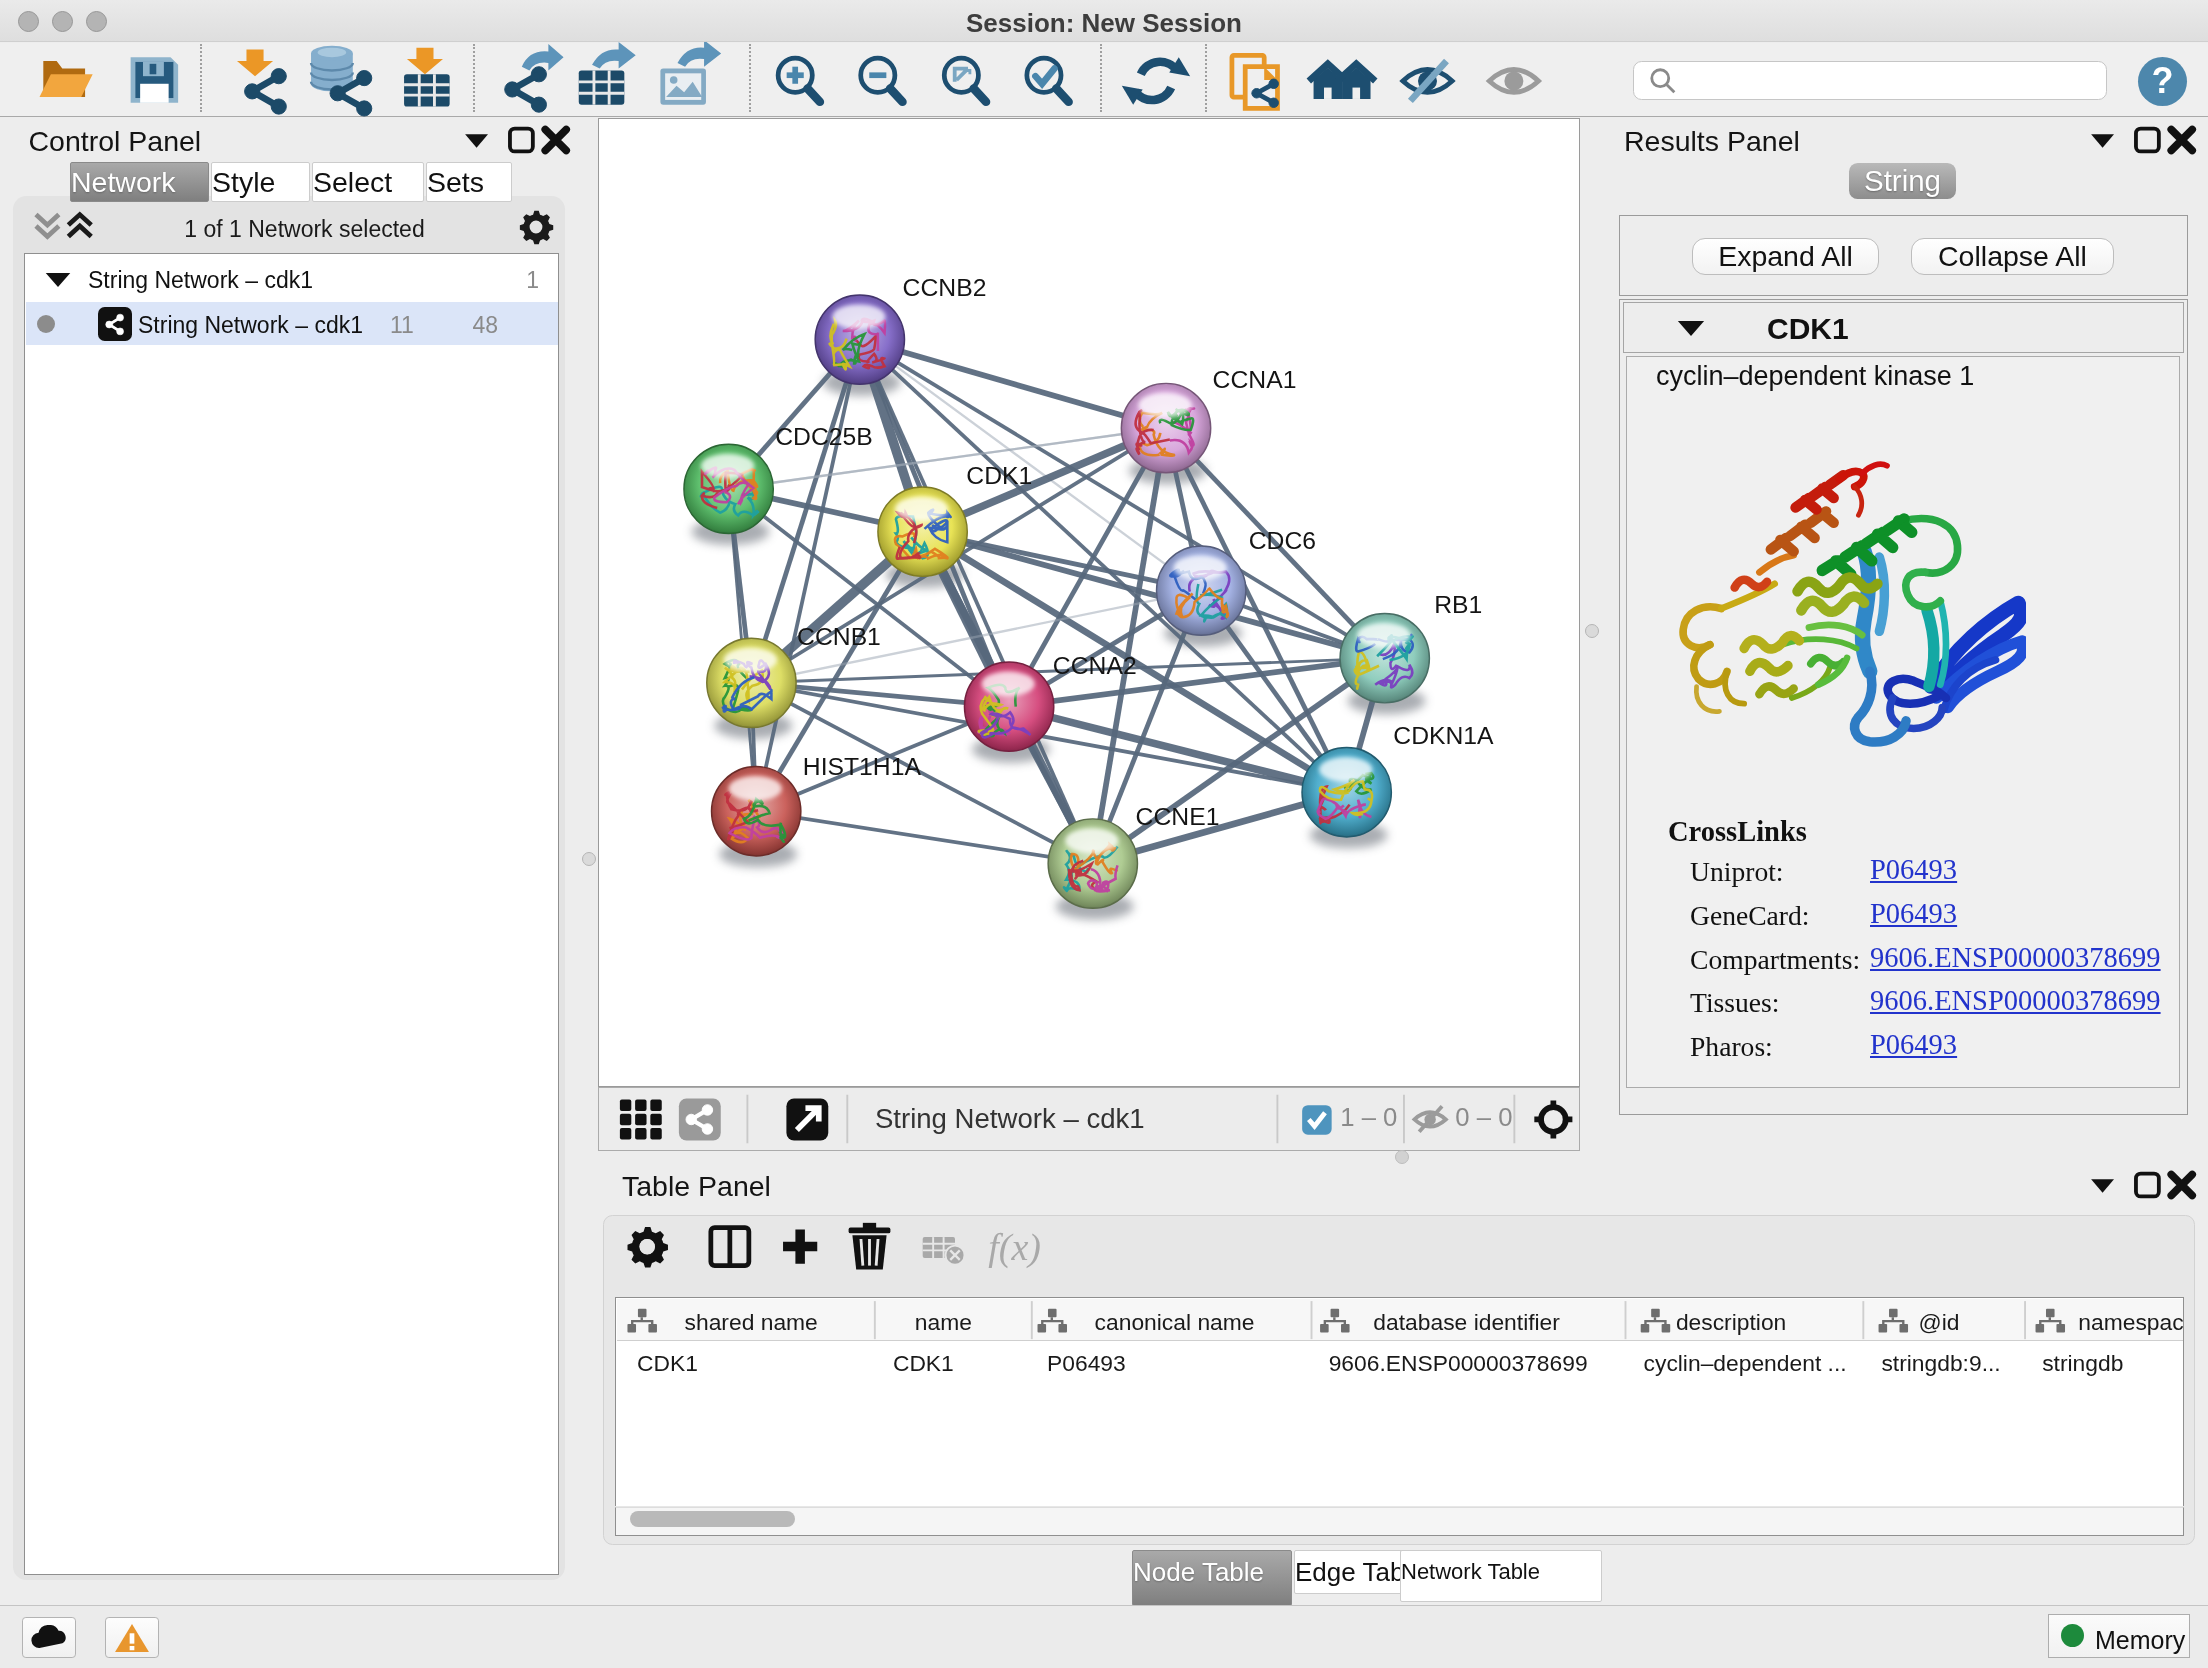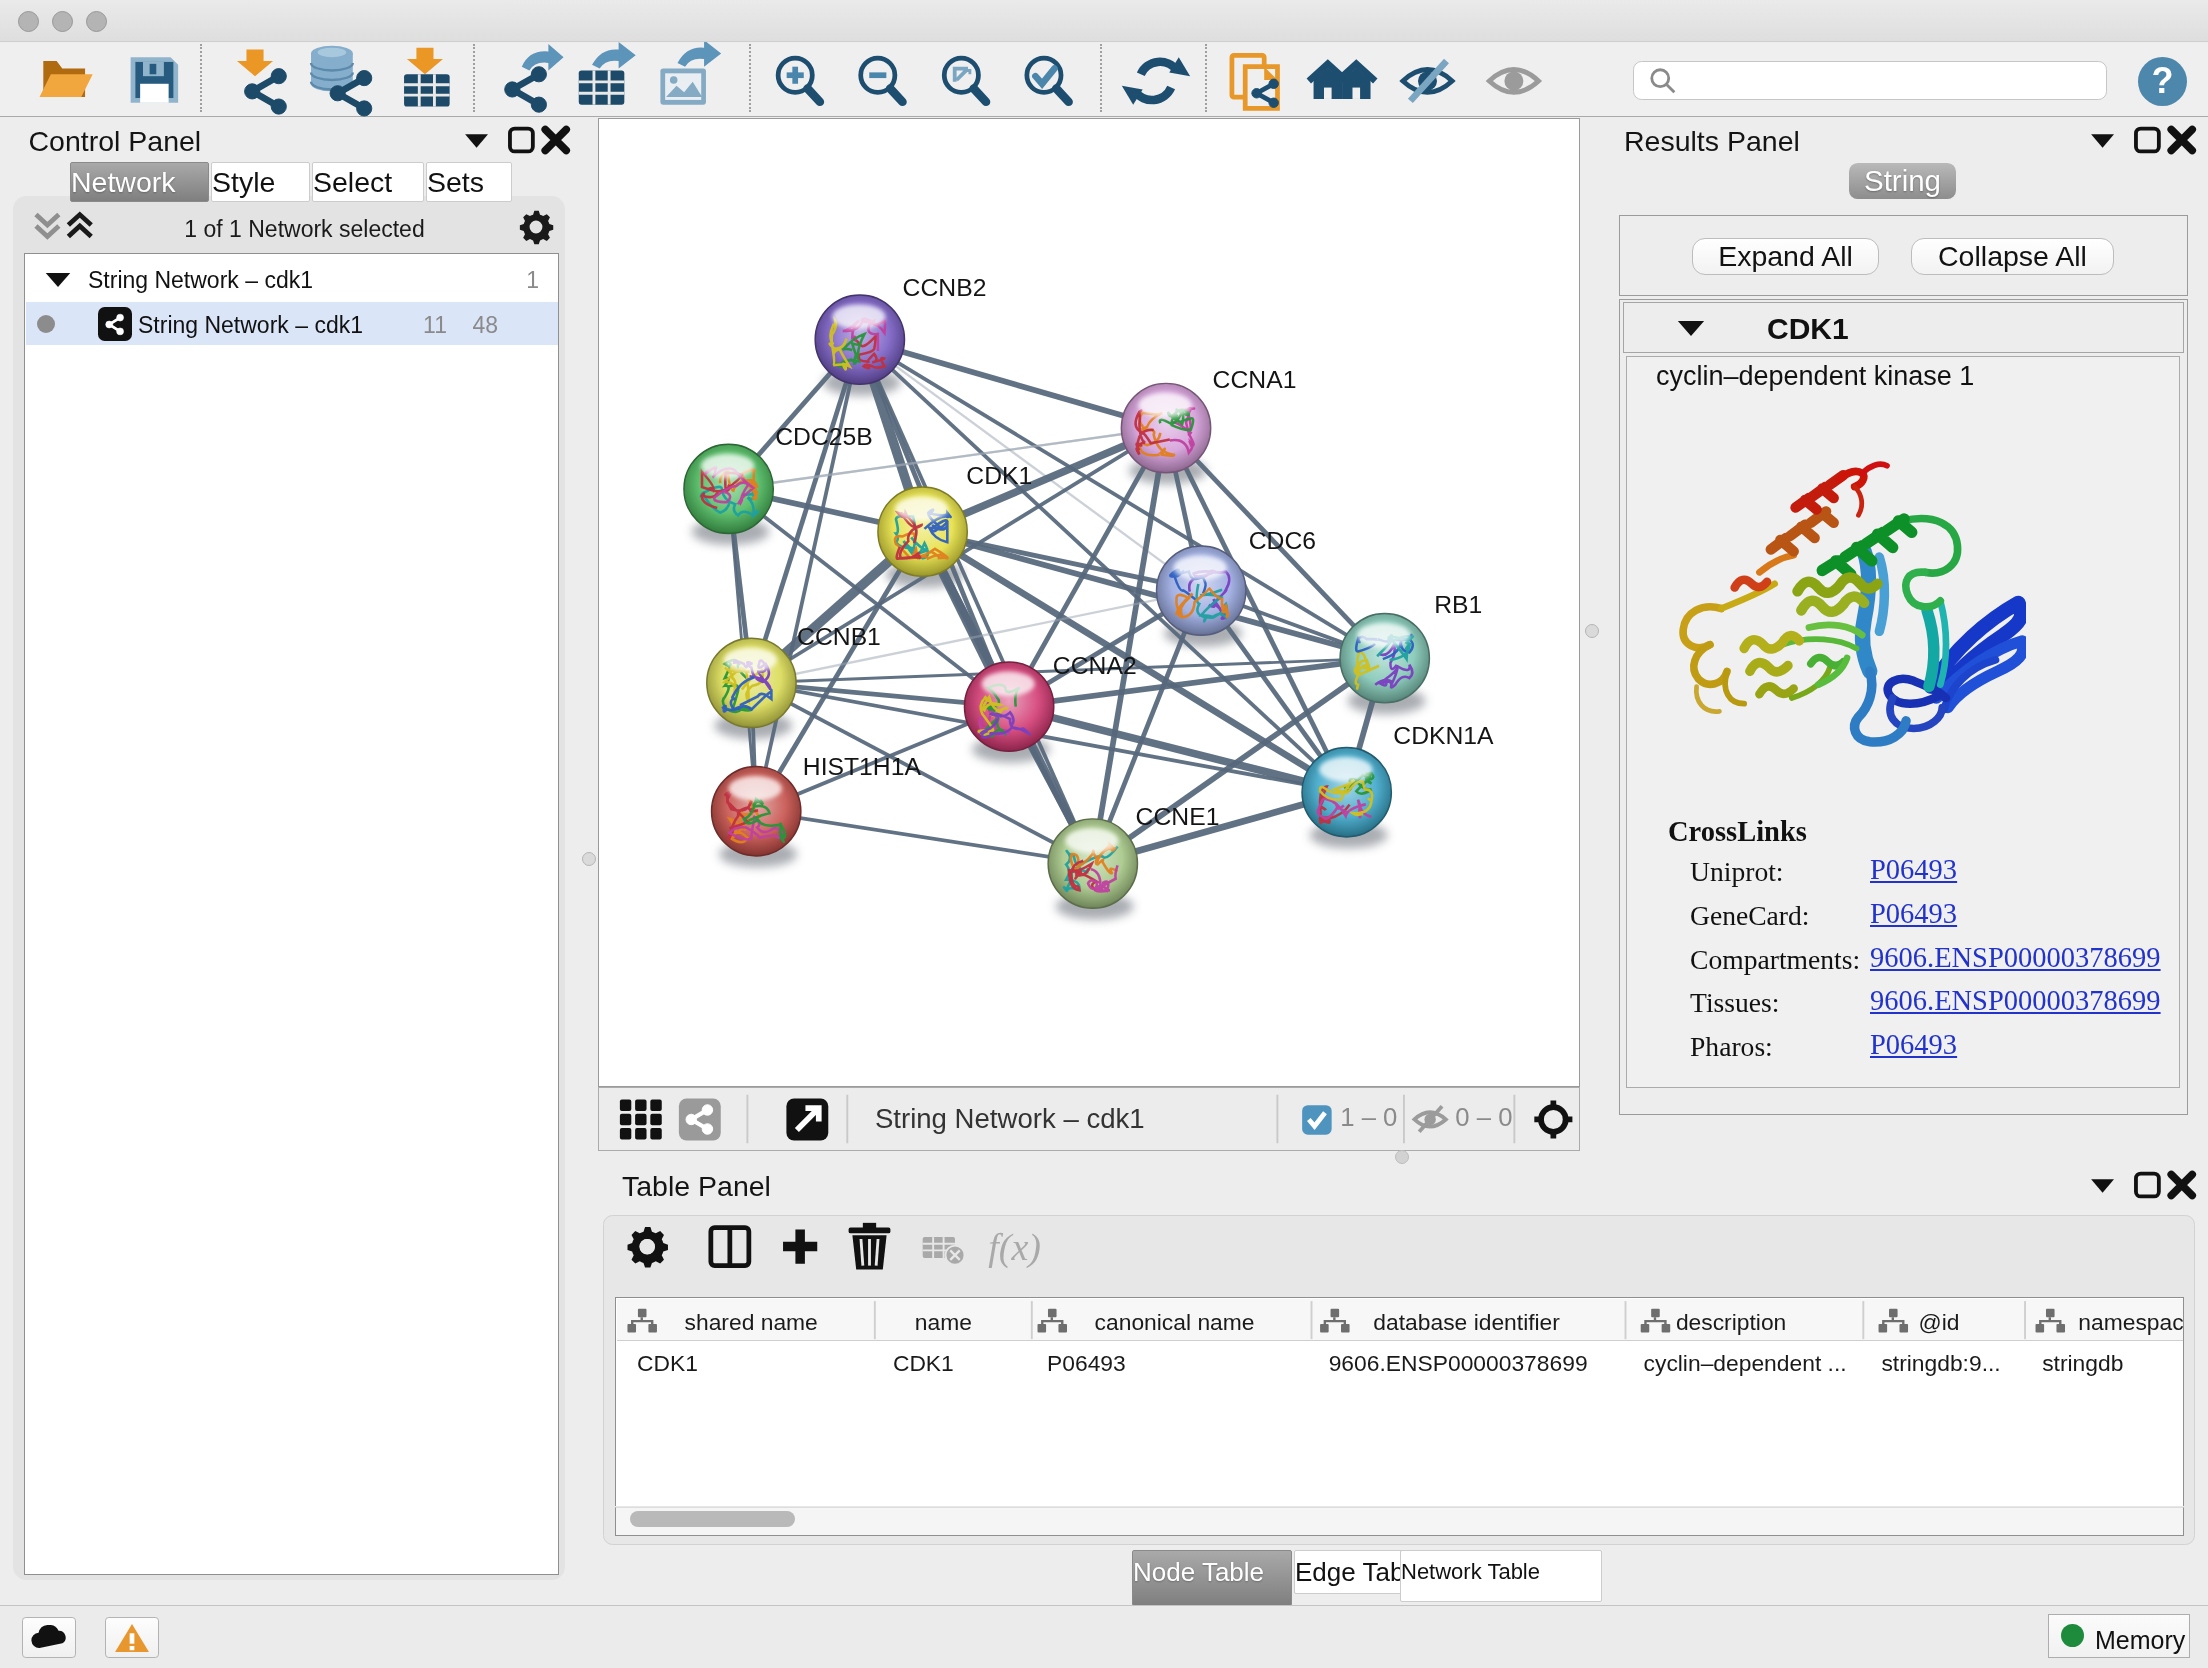--- a/index.html
+++ b/index.html
@@ -17,20 +17,21 @@
 .canvas{left:598px;top:118px;width:982px;height:969px;background:#fff;border:1px solid #9a9a9a}
 .canvasbar{left:598px;top:1087px;width:982px;height:64px;background:#ececec;border:1px solid #ababab}
 .rowsel{background:#dbe5f8}
 .lnk{color:#2233cc;text-decoration:underline}
 .serif{font-family:Liberation Serif, serif}
 </style></head><body>
 <div class="abs titlebar">
     <div class="tl" style="left:18px"></div>
     <div class="tl" style="left:52px"></div>
     <div class="tl" style="left:86px"></div>
+    <div class="wtitle">Session: New Session</div>
   </div>
 <div class="abs toolbar"></div>
 <svg class="abs" style="left:0;top:42px" width="1617" height="75" viewBox="0 0 1700 79">
     <defs>
 <g id="shareg">
         <circle cx="28" cy="6" r="7"></circle>
         <circle cx="6" cy="20" r="7"></circle>
         <circle cx="28" cy="34" r="7"></circle>
         <path d="M28 6 L6 20 L28 34" fill="none" stroke-width="6" stroke="context-stroke"></path>
       </g>
@@ -232,21 +233,21 @@
 <div class="abs" style="left:98px;top:307px;width:34px;height:34px;background:#111;border-radius:6.7px"></div>
 <svg class="abs" style="left:104px;top:313px" width="23" height="23" viewBox="0 0 40 40">
     <g fill="#fff" stroke="#fff">
       <circle cx="28" cy="8" r="6"></circle>
       <circle cx="9" cy="20" r="6"></circle>
       <circle cx="28" cy="32" r="6"></circle>
       <path d="M28 8 L9 20 L28 32" fill="none" stroke-width="5"></path>
     </g>
   </svg>
 <div class="abs" style="left:138px;top:312px;font-size:23px;color:#111">String Network – cdk1</div>
-<div class="abs" style="left:390px;top:312px;width:57px;text-align:right;font-size:23px;color:#8a8a8a">11</div>
+<div class="abs" style="left:390px;top:312px;width:57px;text-align:left;font-size:23px;color:#8a8a8a">11</div>
 <div class="abs" style="left:445px;top:312px;width:53px;text-align:right;font-size:23px;color:#8a8a8a">48</div>
 
 <div class="abs canvas"></div>
 <div class="abs" style="left:599px;top:119px;width:980px;height:968px;overflow:hidden">
     <svg width="980" height="968" viewBox="0 0 1030 1018" style="position:absolute;left:0;top:0">
       <defs>
         <radialGradient id="g0" cx="0.5" cy="0.44" r="0.60">
           <stop offset="0%" stop-color="#bfb2e3"></stop>
           <stop offset="55%" stop-color="#876fca"></stop>
           <stop offset="88%" stop-color="#58448d"></stop>

